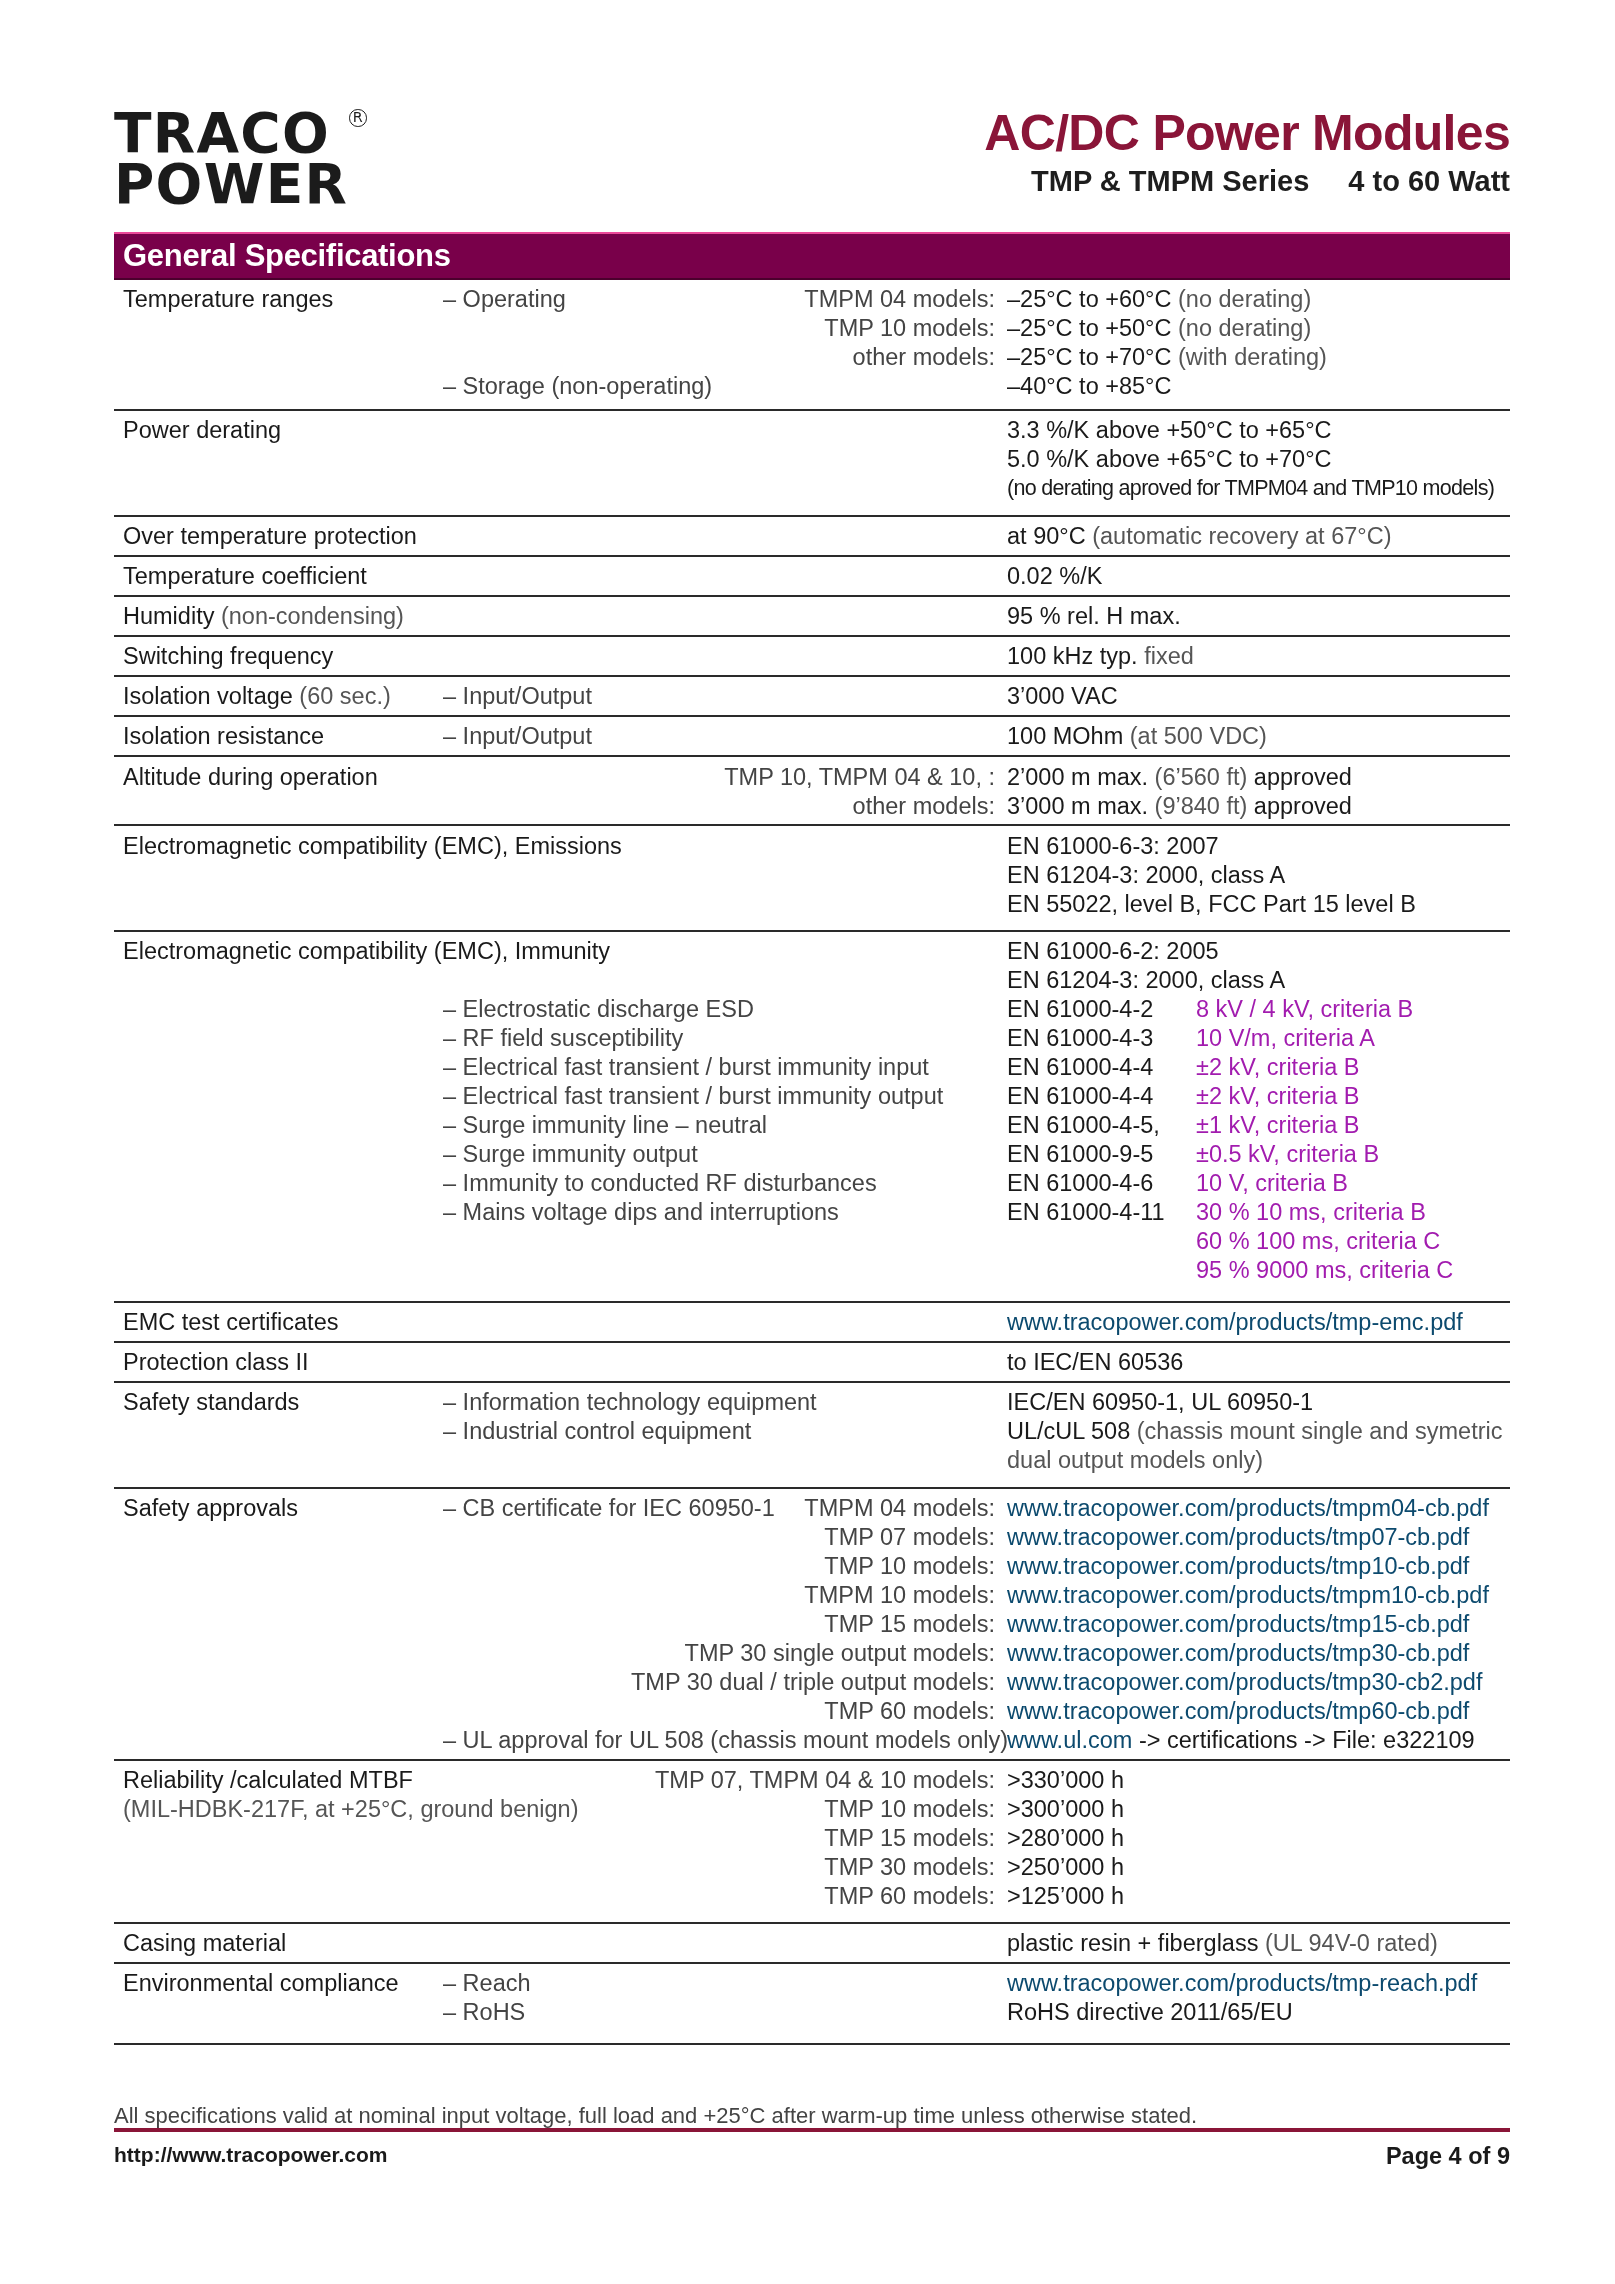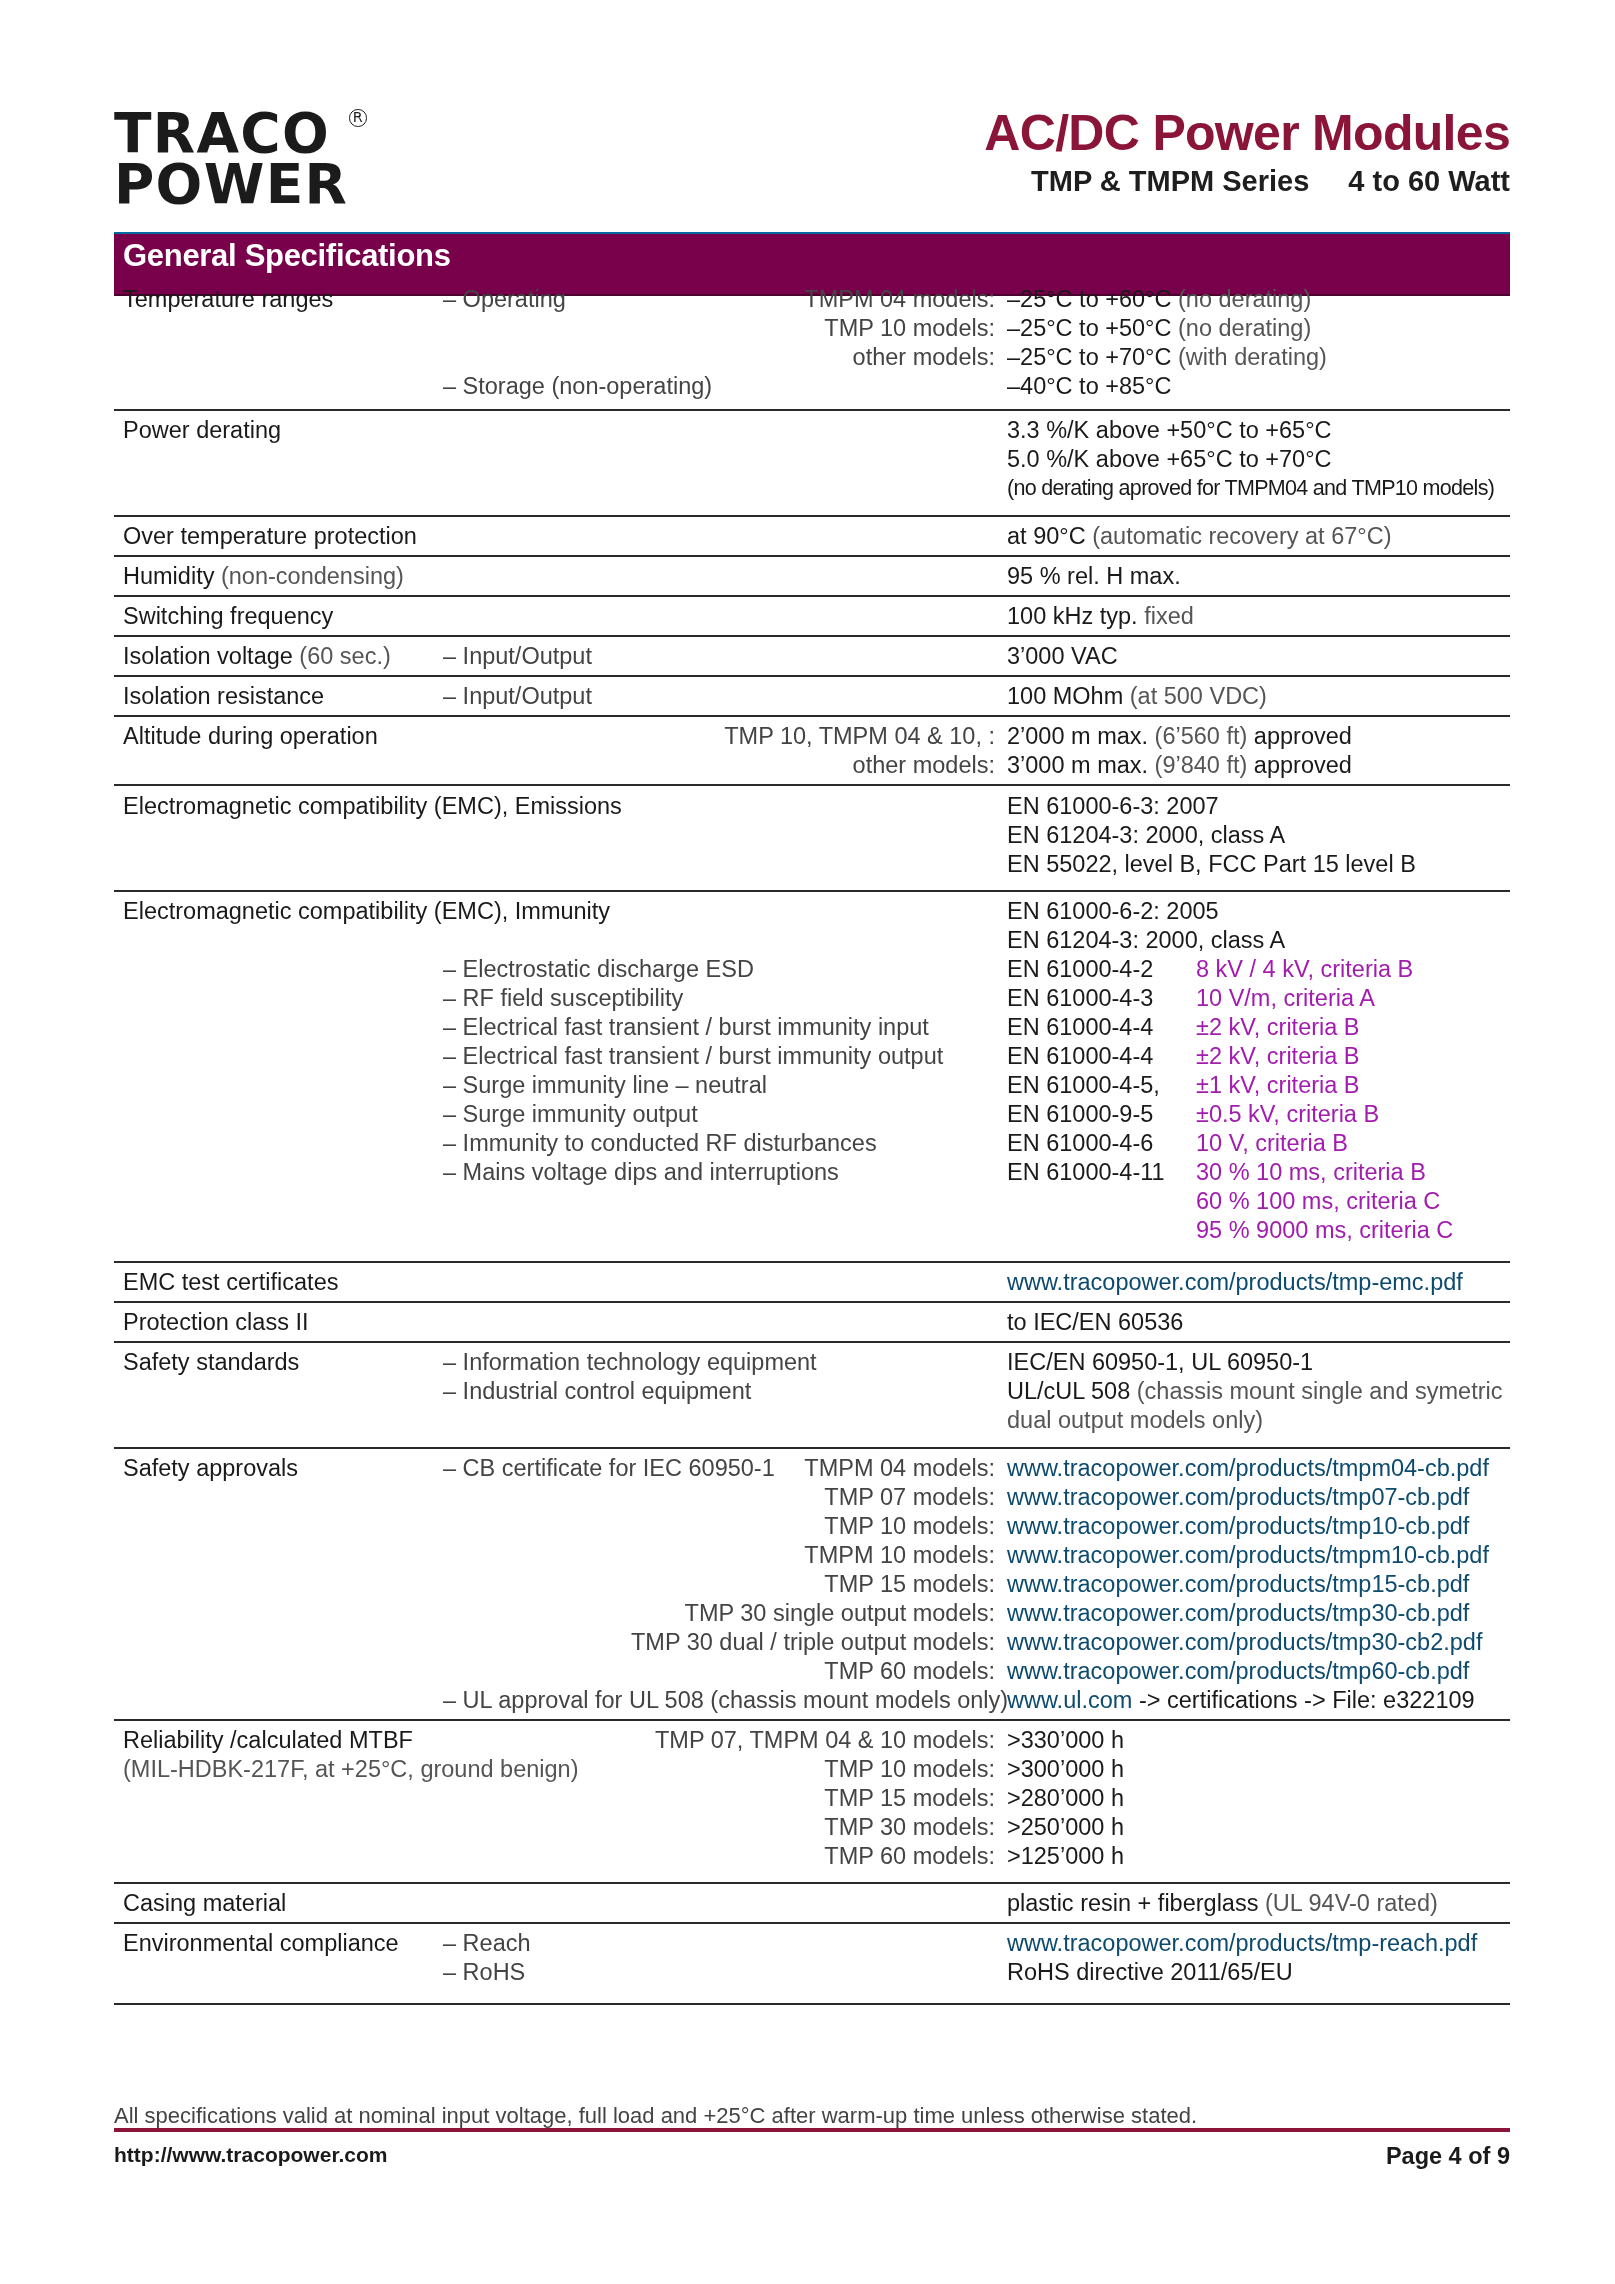--- a/index.html
+++ b/index.html
@@ -5,21 +5,21 @@
   html, body { margin: 0; padding: 0; background: #ffffff; }
   body { width: 1616px; height: 2284px; position: relative; font-family: "Liberation Sans", sans-serif; color: #1a1a1a; overflow: hidden; }
   .logo { position: absolute; left: 114px; top: 108px; font-family: "DejaVu Sans", sans-serif; font-weight: bold; color: #1b1b1b; line-height: 0.92; letter-spacing: 1.3px; }
   .logo .l1 { font-size: 55px; display: block; }
   .logo .l2 { font-size: 55px; display: block; }
   .logo .reg { position: absolute; left: 235px; top: 1.3px; font-size: 14.3px; font-weight: normal; border: 1.3px solid #1b1b1b; border-radius: 50%; width: 15.6px; height: 15.6px; line-height: 15.6px; text-align: center; letter-spacing: 0; }
   .title { position: absolute; right: 106px; top: 108px; text-align: right; }
   .title .t1 { font-size: 50px; font-weight: bold; color: #8a1538; letter-spacing: -0.7px; line-height: 1; }
   .title .t2 { font-size: 29px; font-weight: bold; color: #1e1e1e; margin-top: 9px; line-height: 1; }
   .title .t2 span.gap { display: inline-block; width: 39px; }
-  .section-bar { position: absolute; left: 114px; top: 232px; width: 1396px; height: 64px; background: #79004a; border-top: 2px solid #0369a1; border-bottom: 2px solid #4b002d; box-sizing: border-box; }
+  .section-bar { position: absolute; left: 114px; top: 232px; width: 1396px; height: 48px; background: #79004a; border-top: 2px solid #ec4899; border-bottom: 2px solid #4b002d; box-sizing: border-box; }
   .section-bar .label { color: #fff; font-weight: bold; font-size: 31px; line-height: 44px; padding-left: 9px; letter-spacing: -0.3px; }
   .table { position: absolute; left: 114px; top: 280px; width: 1396px; }
   .row { position: relative; border-bottom: 2px solid #2a2a2a; box-sizing: border-box; }
   .line { height: 29px; line-height: 29px; font-size: 23.5px; white-space: nowrap; position: relative; }
   .c1 { position: absolute; left: 9px; top: 0; color: #1a1a1a; }
   .c2 { position: absolute; left: 329px; top: 0; color: #444; font-weight: 300; }
   .c3 { position: absolute; right: 515px; top: 0; color: #444; text-align: right; }
   .c4 { position: absolute; left: 893px; top: 0; color: #1a1a1a; }
   .c5 { position: absolute; left: 1082px; top: 0; color: #a21caf; }
   .muted { color: #555; }
@@ -84,20 +84,26 @@
       </div>
     </div>
     <div class="row" style="padding-top: 5.2px; padding-bottom: 3.9px;">
       <div class="line">
         <span class="c1"><span class="">Over temperature protection</span></span>
         <span class="c4"><span class="">at 90°C</span><span class="muted"> (automatic recovery at 67°C)</span></span>
       </div>
     </div>
     <div class="row" style="padding-top: 5.2px; padding-bottom: 3.9px;">
       <div class="line">
+        <span class="c1"><span class="">Temperature coefficient</span></span>
+        <span class="c4"><span class="">0.02 %/K</span></span>
+      </div>
+    </div>
+    <div class="row" style="padding-top: 5.2px; padding-bottom: 3.9px;">
+      <div class="line">
         <span class="c1"><span class="">Humidity</span><span class="muted"> (non-condensing)</span></span>
         <span class="c4"><span class="">95 % rel. H max.</span></span>
       </div>
     </div>
     <div class="row" style="padding-top: 5.2px; padding-bottom: 3.9px;">
       <div class="line">
         <span class="c1"><span class="">Switching frequency</span></span>
         <span class="c4"><span class="">100 kHz typ.</span><span class="muted"> fixed</span></span>
       </div>
     </div>

